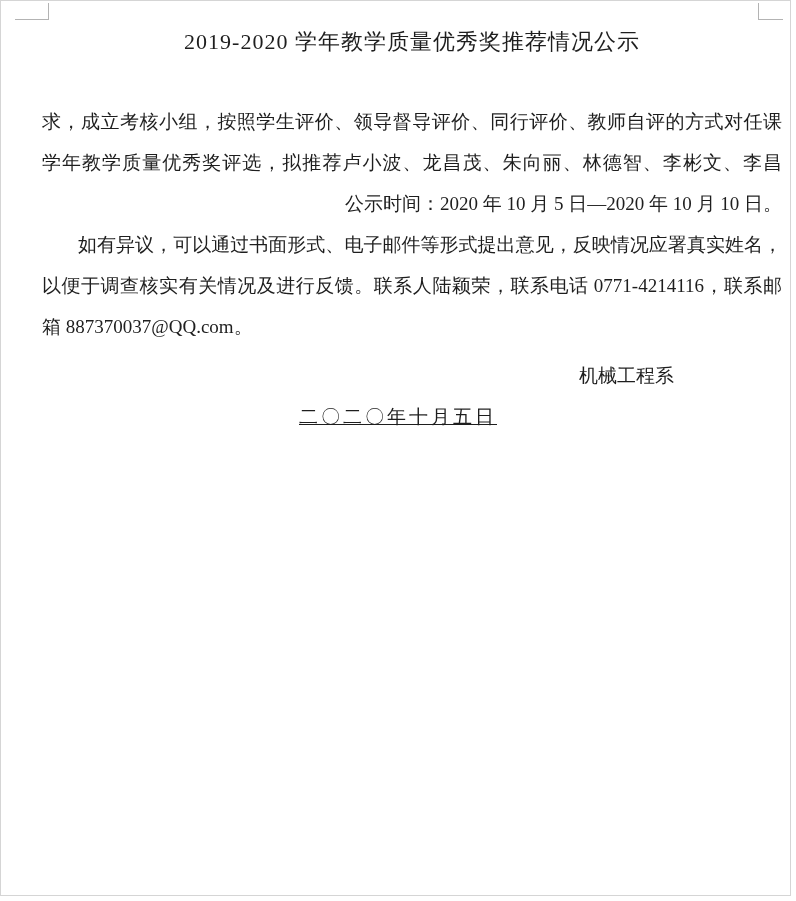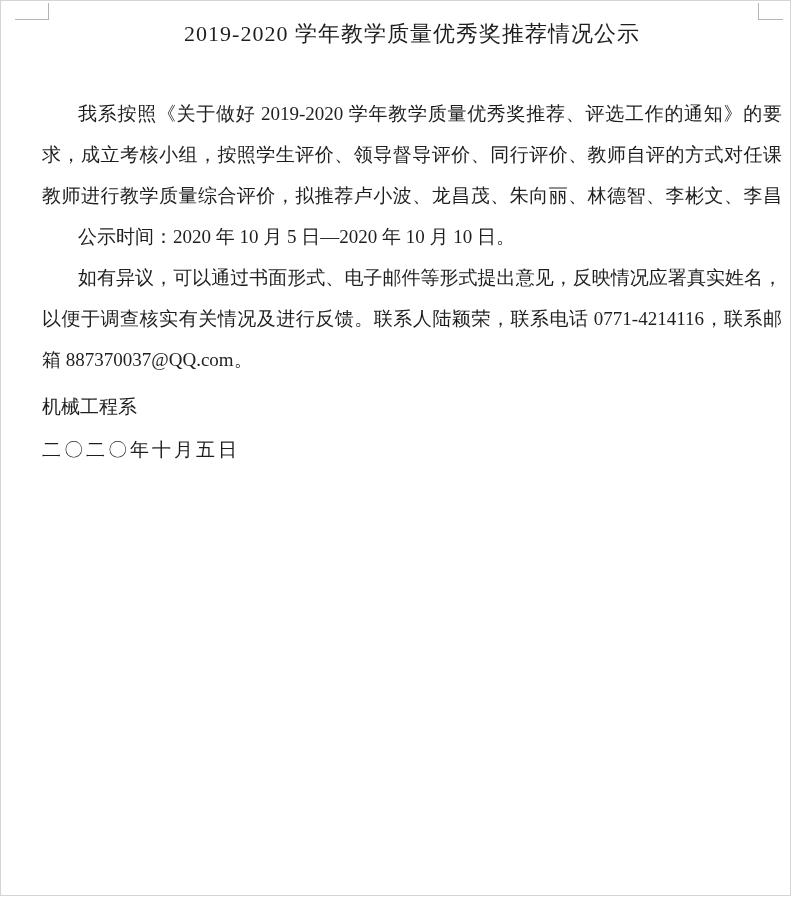--- a/index.html
+++ b/index.html
@@ -43,21 +43,21 @@
     border-bottom: 1px solid var(--crop-mark, #b3b3b3);
   }
   .content {
     position: absolute;
     left: 41px;
     top: 0;
     width: 740px;
   }
   .title {
     margin: 0;
-    padding-top: 12px;
+    padding-top: 20px;
     height: 41px;
     line-height: 41px;
     font-size: 22px;
     font-weight: 400;
     letter-spacing: 1px;
     text-align: center;
     white-space: nowrap;
   }
   .body-text {
     margin-top: 39px;
@@ -68,52 +68,52 @@
     line-height: 41px;
   }
   
   .jl {
     text-align: justify;
     text-align-last: justify;
   }
   
   .indent {
     text-indent: 36px;
+    text-align: right;
   }
   .signature {
     margin-top: 8px;
     font-size: 19px;
   }
   .sig-org {
-    text-align: left;
+    text-align: right;
     padding-right: 108px;
-    font-family: Liberation Mono, monospace;
   }
   .sig-date {
-    text-align: left;
+    text-align: center;
     padding-right: 28px;
     letter-spacing: 3px;
+    text-decoration: underline;
   }
 </style>
 </head>
 <body>
 
 <div class="page">
   <div class="crop tl"></div>
   <div class="crop tr"></div>
 
   <div class="content">
 
     <h1 class="title">2019-2020 学年教学质量优秀奖推荐情况公示</h1>
 
     <div class="body-text">
 
-      <div class="bline jl indent">我系按照《关于做好 2019-2020 学年教学质量优秀奖推荐、评选工作的通知》的要</div>
       <div class="bline jl">求，成立考核小组，按照学生评价、领导督导评价、同行评价、教师自评的方式对任课</div>
-      <div class="bline jl">教师进行教学质量综合评价，拟推荐卢小波、龙昌茂、朱向丽、林德智、李彬文、李昌</div>
+      <div class="bline jl">学年教学质量优秀奖评选，拟推荐卢小波、龙昌茂、朱向丽、林德智、李彬文、李昌</div>
 
       <div class="bline indent">公示时间：2020 年 10 月 5 日—2020 年 10 月 10 日。</div>
 
       <div class="bline jl indent">如有异议，可以通过书面形式、电子邮件等形式提出意见，反映情况应署真实姓名，</div>
       <div class="bline jl">以便于调查核实有关情况及进行反馈。联系人陆颖荣，联系电话 0771-4214116，联系邮</div>
       <div class="bline">箱 887370037@QQ.com。</div>
 
 
     </div>
 

